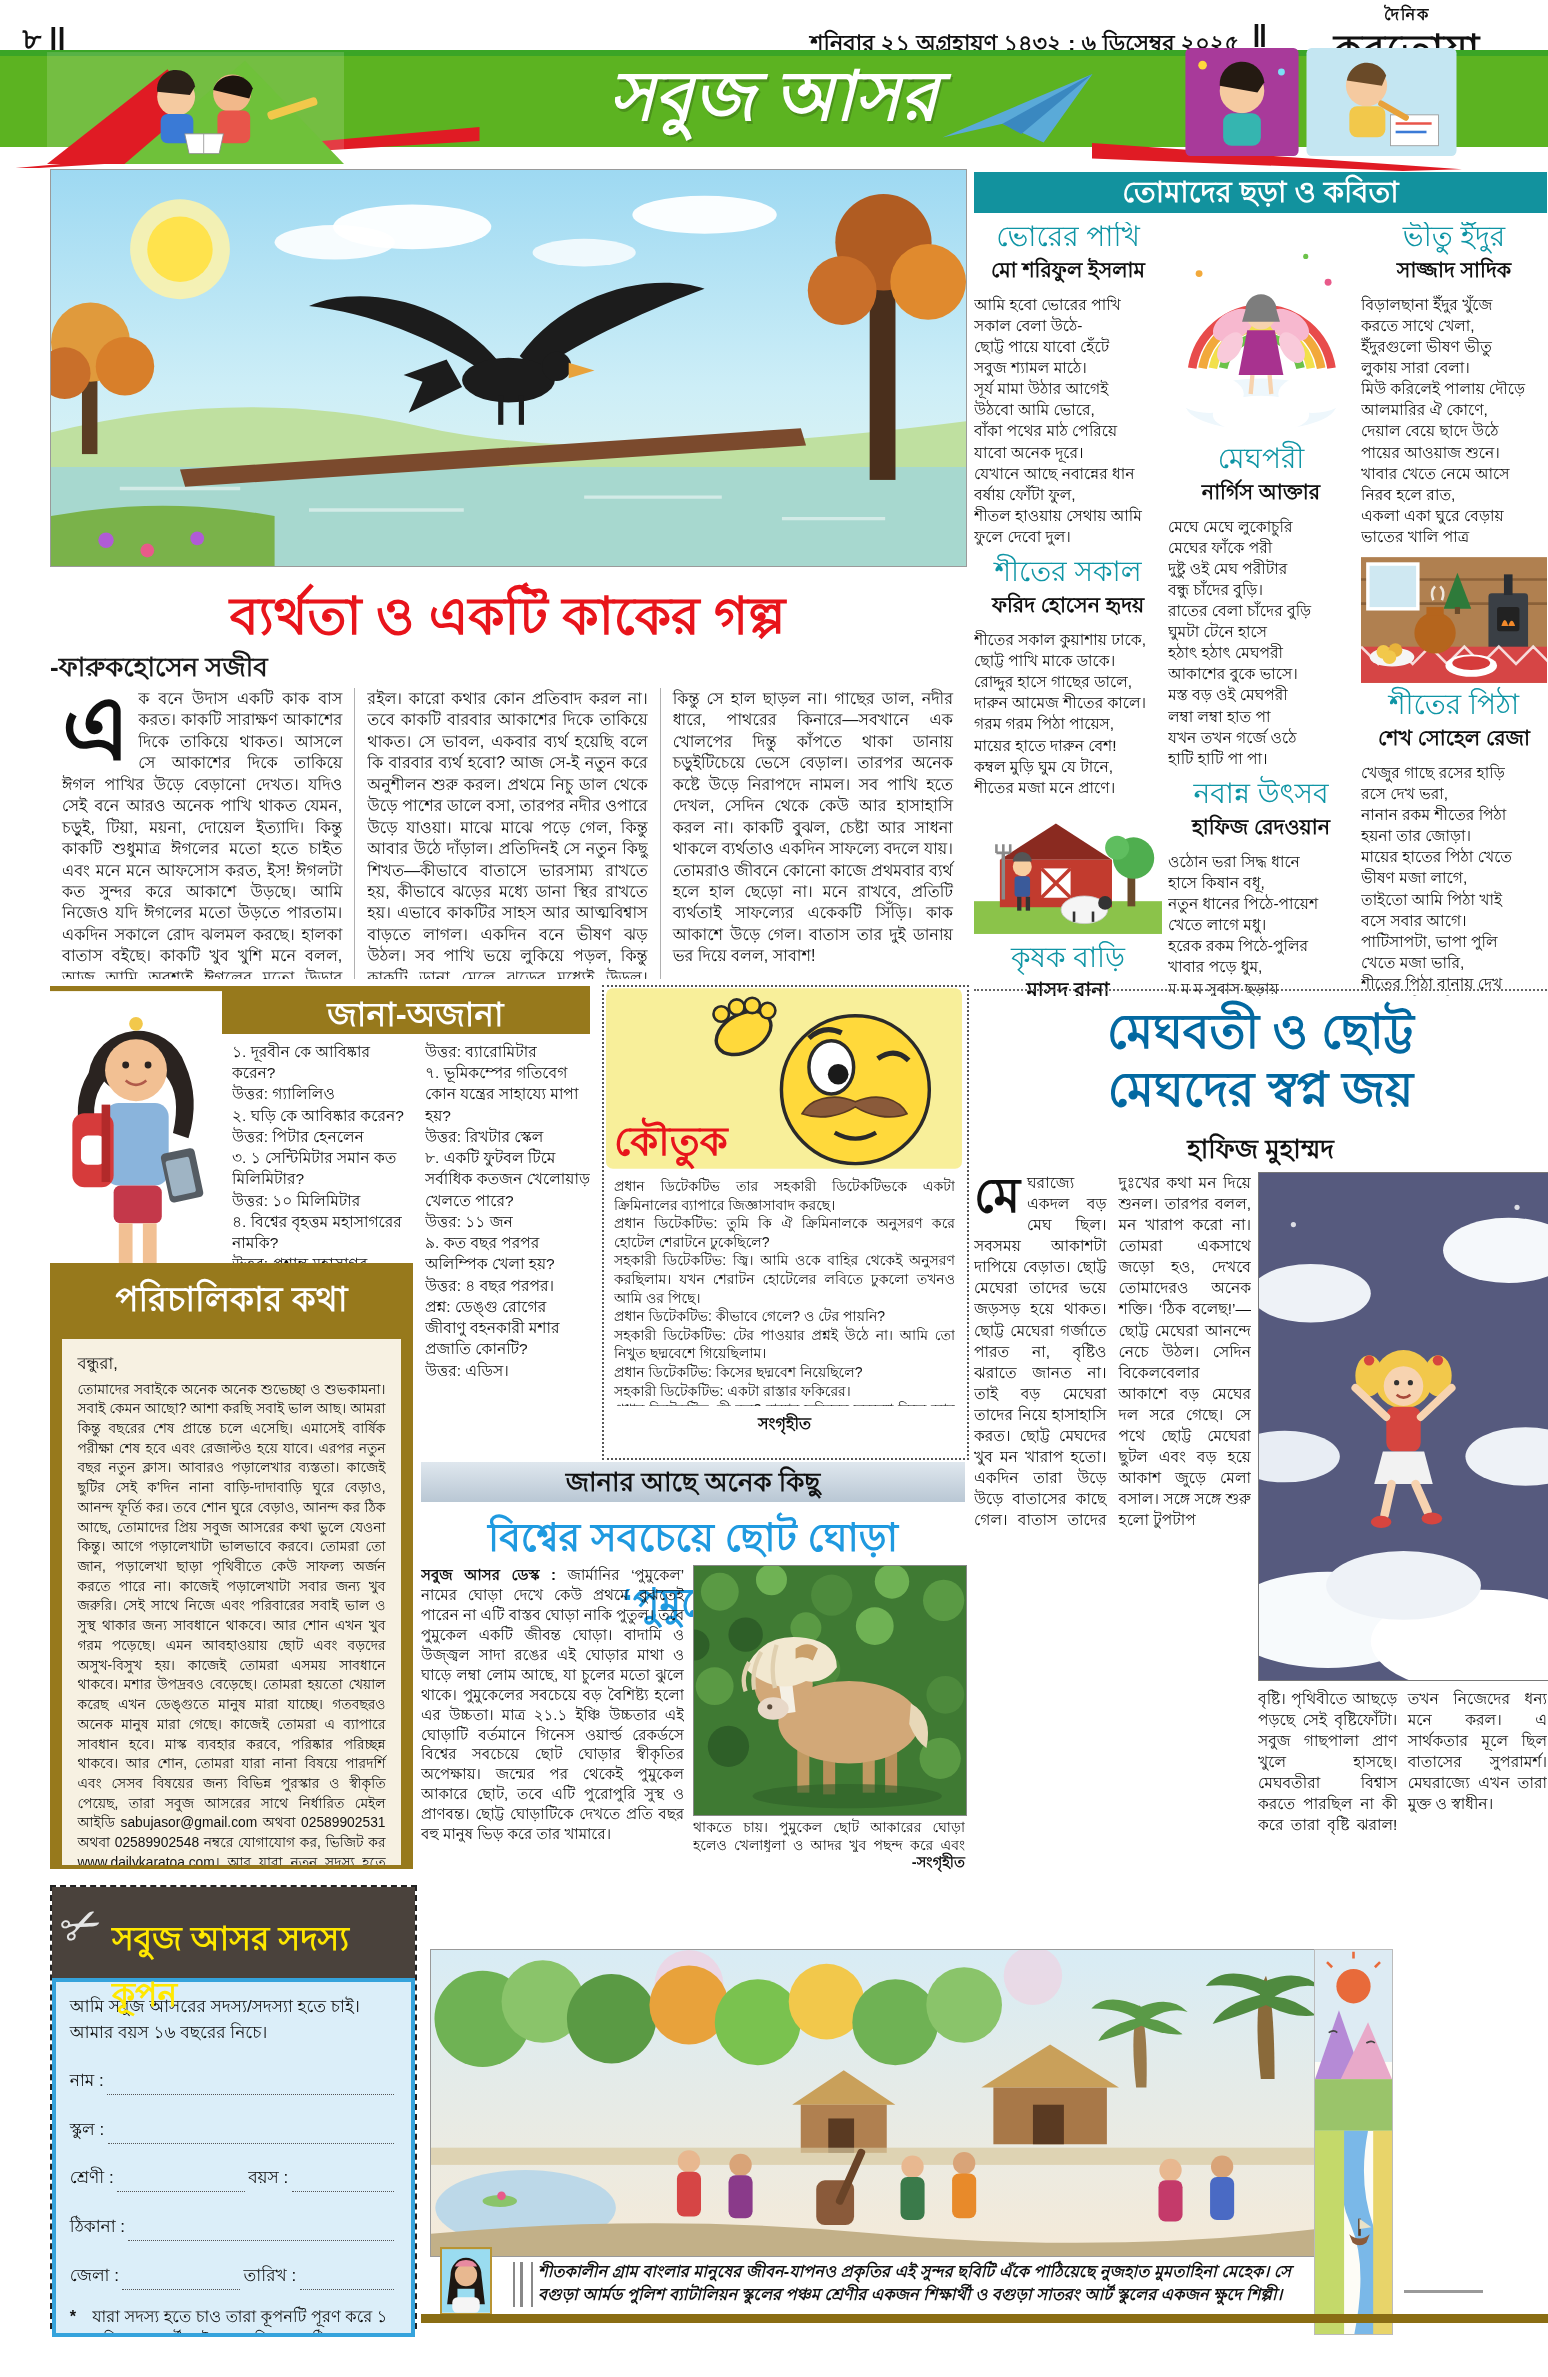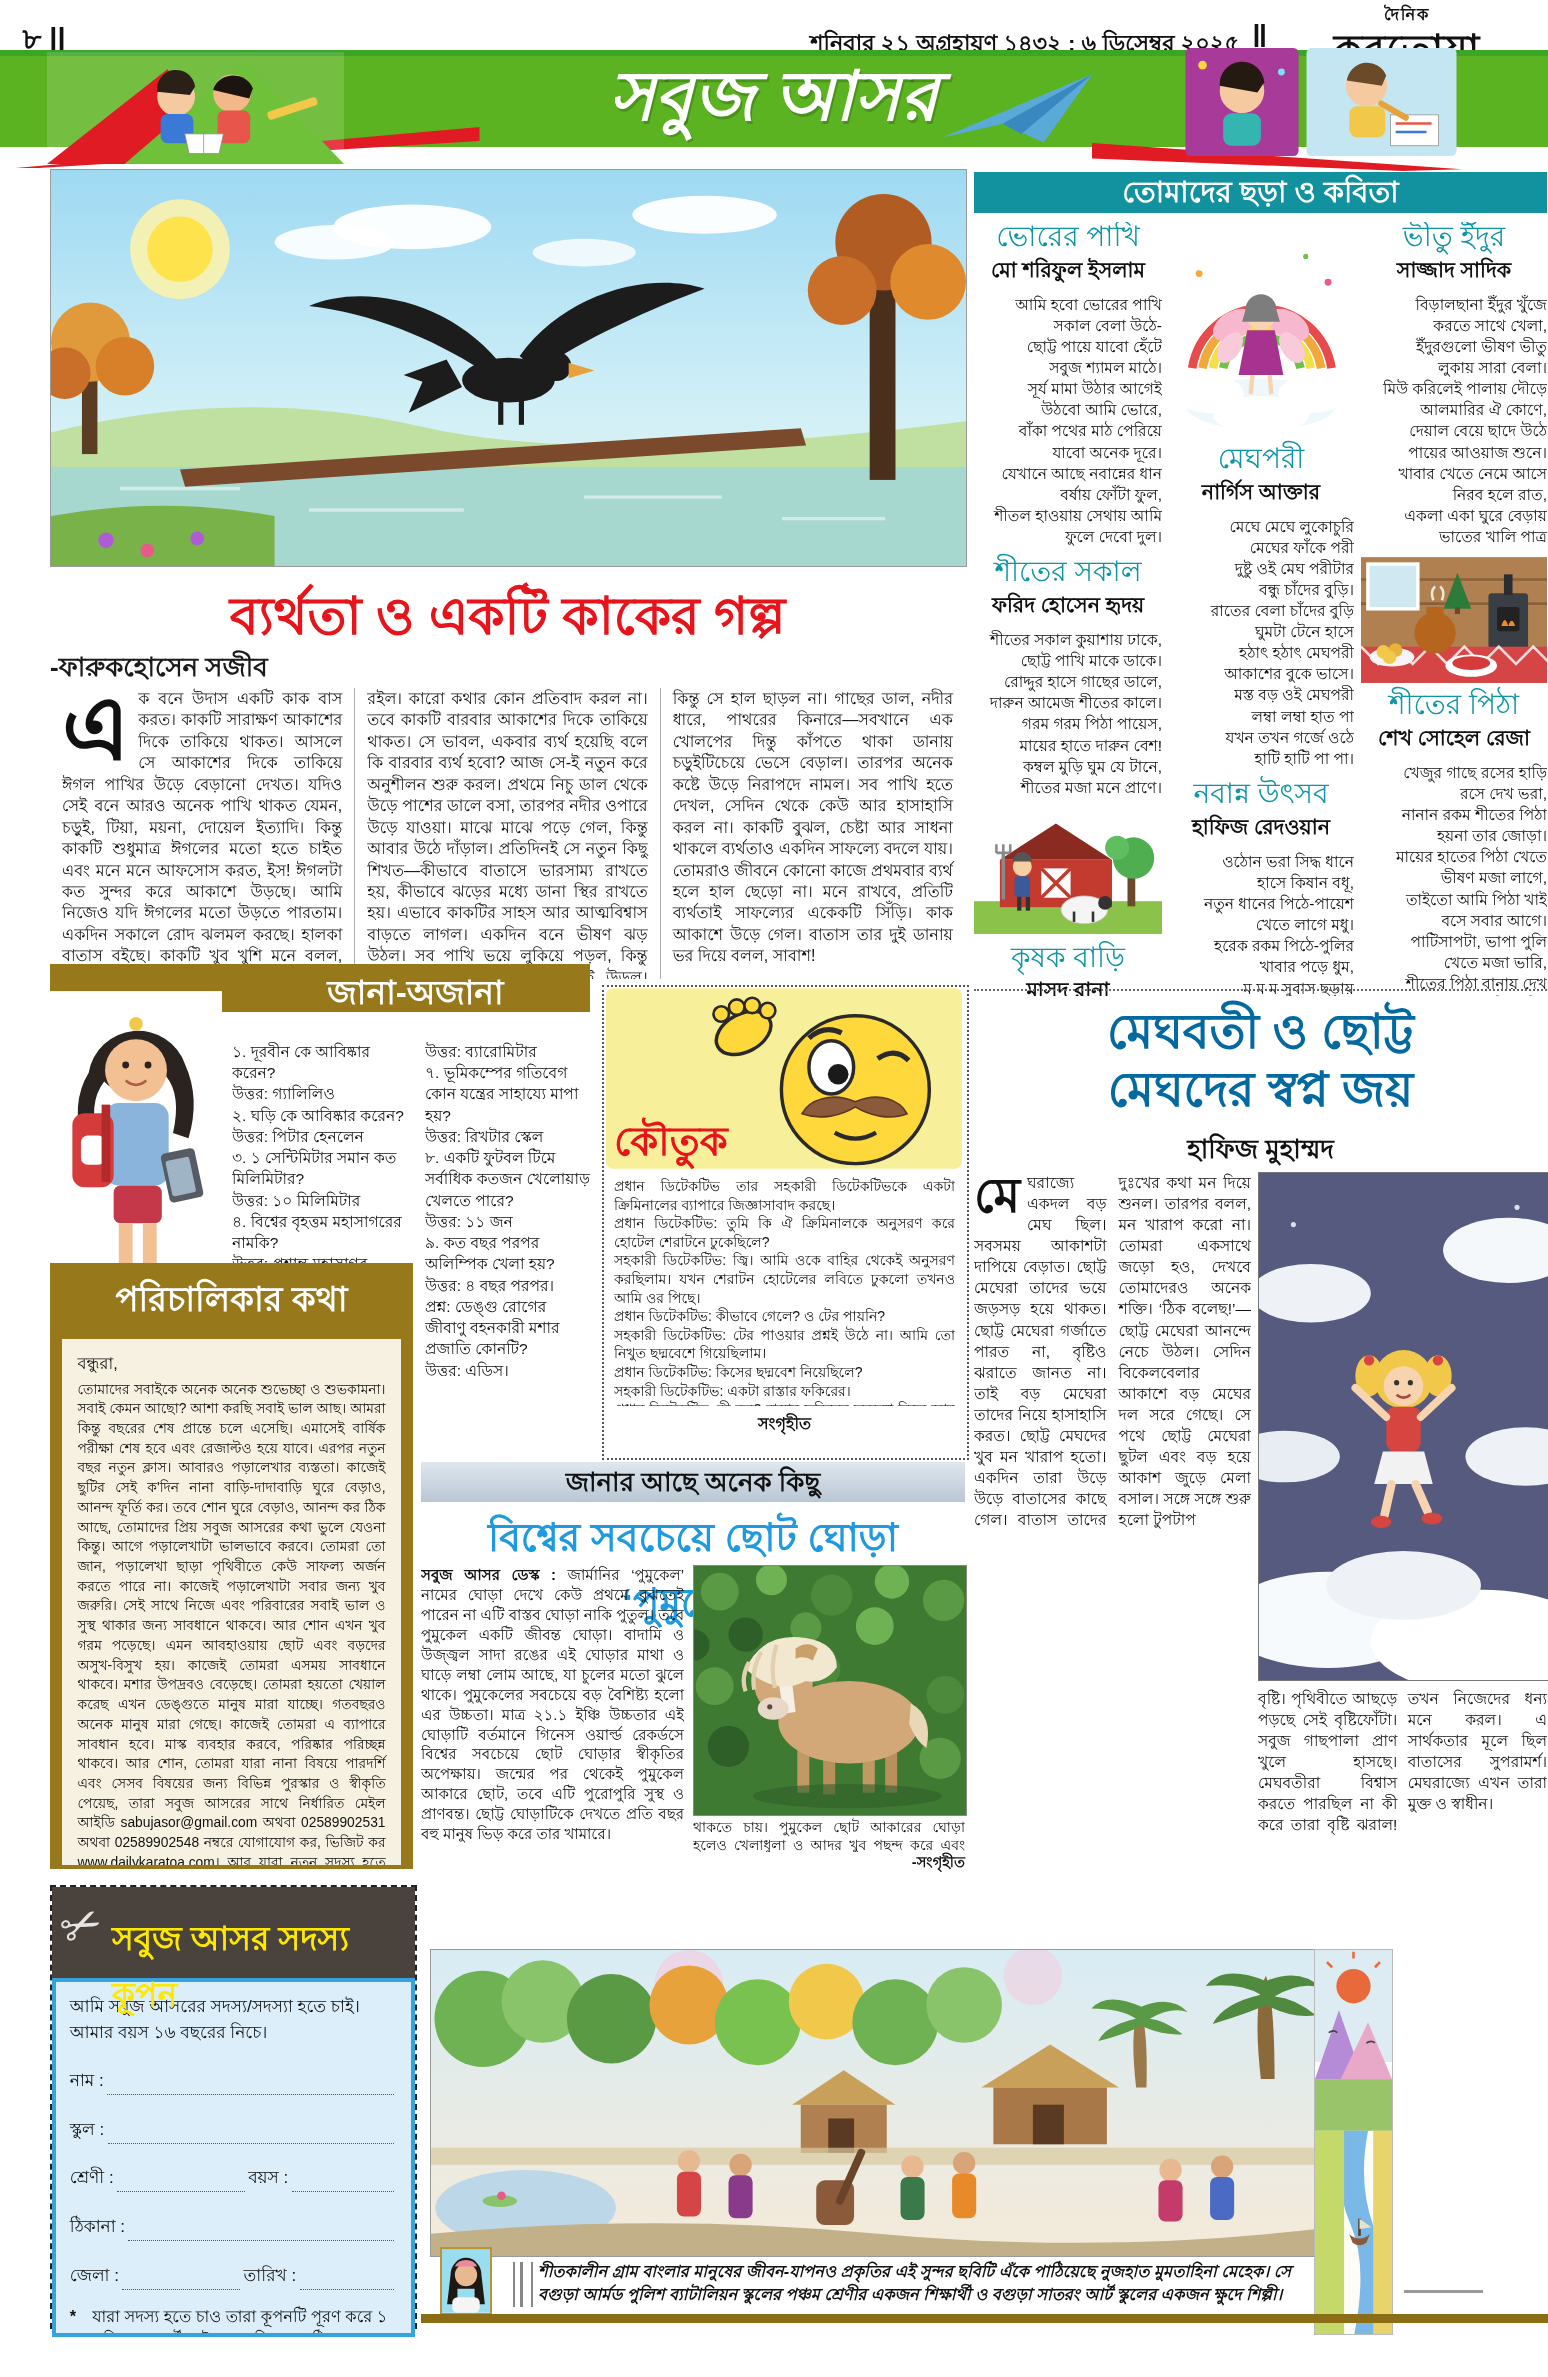--- a/index.html
+++ b/index.html
@@ -36,36 +36,36 @@
   .dropcap-s{float:left;font-size:48px;line-height:.9;font-weight:bold;padding:1.7px 6.9px 0 0;}
 
   
   .poems-band{left:974px;top:172px;width:573px;height:41px;background:#12929e;color:#fff;
         font-size:29px;font-weight:bold;text-align:center;line-height:41px;}
   .pcol{top:222px;width:188px;height:774px;overflow:hidden;}
   .pcolA{left:974px;} .pcolB{left:1168px;width:186px;} .pcolC{left:1361px;width:186px;}
   .poem{margin-bottom:10.3px;}
   .p-title{font-size:28px;font-weight:normal;color:#0f95a5;text-align:center;line-height:1.05;}
   .p-author{font-size:20.6px;font-weight:bold;text-align:center;margin:3.4px 0 5.2px;}
-  .p-body{font-size:15.5px;line-height:1.36;text-align:right;}
+  .p-body{font-size:15.5px;line-height:1.36;text-align:left;}
   .pill{width:100%;display:block;}
   .dotted-div{left:974px;top:989px;width:573px;height:0;border-top:2.6px dotted #666;}
 
   
   .megh-head{left:974px;top:1003px;width:573px;text-align:center;font-size:48px;font-weight:bold;
         color:#0369a1;line-height:1.2;}
   .megh-byline{left:974px;top:1129px;width:573px;text-align:center;font-size:26px;font-weight:bold;}
   .megh-left{left:974px;top:1172px;width:277px;height:697px;column-count:2;column-gap:12px;
         font-size:15.5px;line-height:1.36;text-align:justify;overflow:hidden;}
   .megh-ill{left:1258px;top:1172px;width:289px;height:507px;border:0.9px solid #777;}
   .megh-bottom{left:1258px;top:1688px;width:289px;height:181px;column-count:2;column-gap:10.3px;
         font-size:15.5px;line-height:1.36;text-align:justify;overflow:hidden;}
 
   
-  .jana-band{left:50px;top:964px;width:540px;height:48px;background:#97791c;}
+  .jana-band{left:50px;top:986px;width:540px;height:48px;background:#97791c;}
   .jana-title{position:absolute;left:198px;top:3.4px;width:335px;text-align:center;color:#fff;
         font-size:33px;font-weight:bold;}
   .jana-girl{left:50px;top:991px;width:172px;height:370px;}
   .jana-col{top:1041px;height:335px;font-size:15.5px;line-height:1.37;overflow:hidden;}
   .jana-c1{left:232px;width:177px;} .jana-c2{left:425px;width:165px;}
 
   
   .koutuk-box{left:602px;top:985px;width:363px;height:471px;border:2.6px dotted #555;}
   .koutuk-ill{left:606px;top:988px;width:356px;height:181px;}
   .koutuk-label{left:614px;top:1110px;font-size:40px;font-weight:bold;color:#e8141b;}

